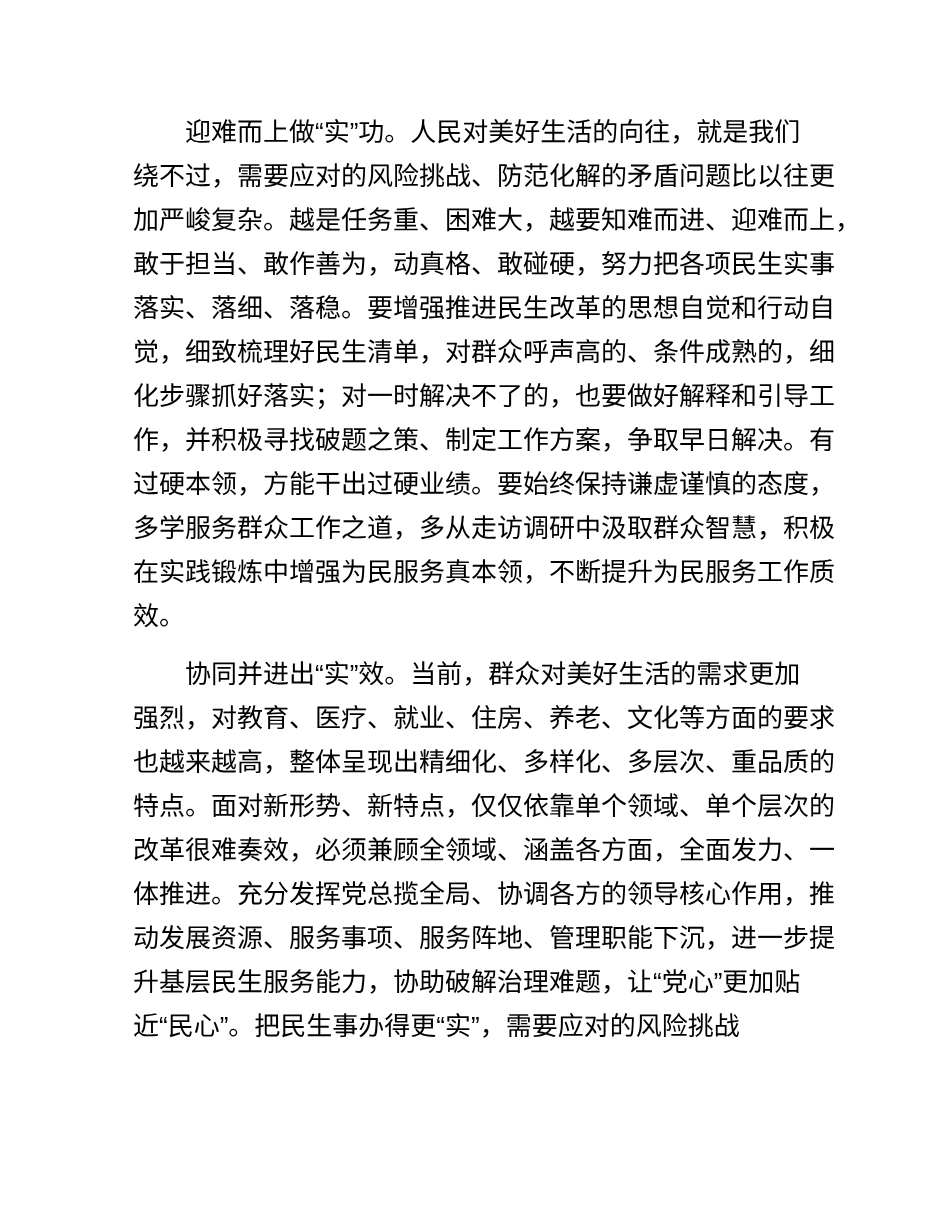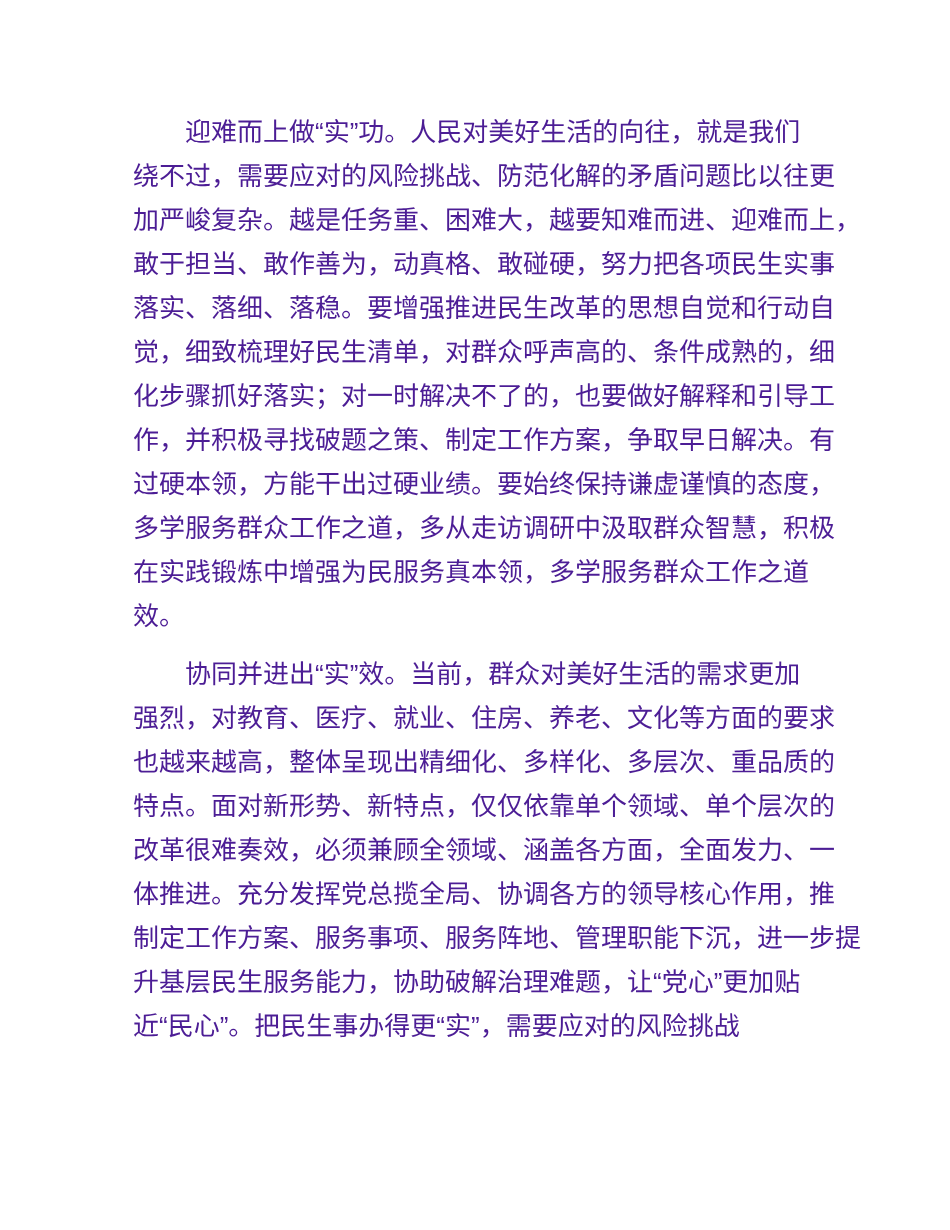--- a/index.html
+++ b/index.html
@@ -27,21 +27,21 @@
     padding: 0;
   }
   .para + .para {
     margin-top: 14px;
   }
   .line {
     font-size: 26px;
     line-height: 44px;
     letter-spacing: 0px;
     white-space: nowrap;
-    color: #4c1d95;
+    color: #000000;
   }
   .line.indent {
     text-indent: 52px;
   }
 </style>
 </head>
 <body>
 
 <div class="page">
   <div class="text-block" id="doc-body">
@@ -49,28 +49,28 @@
         <div class="line indent">迎难而上做“实”功。人民对美好生活的向往，就是我们</div>
         <div class="line">绕不过，需要应对的风险挑战、防范化解的矛盾问题比以往更</div>
         <div class="line">加严峻复杂。越是任务重、困难大，越要知难而进、迎难而上，</div>
         <div class="line">敢于担当、敢作善为，动真格、敢碰硬，努力把各项民生实事</div>
         <div class="line">落实、落细、落稳。要增强推进民生改革的思想自觉和行动自</div>
         <div class="line">觉，细致梳理好民生清单，对群众呼声高的、条件成熟的，细</div>
         <div class="line">化步骤抓好落实；对一时解决不了的，也要做好解释和引导工</div>
         <div class="line">作，并积极寻找破题之策、制定工作方案，争取早日解决。有</div>
         <div class="line">过硬本领，方能干出过硬业绩。要始终保持谦虚谨慎的态度，</div>
         <div class="line">多学服务群众工作之道，多从走访调研中汲取群众智慧，积极</div>
-        <div class="line">在实践锻炼中增强为民服务真本领，多学服务群众工作之道</div>
+        <div class="line">在实践锻炼中增强为民服务真本领，不断提升为民服务工作质</div>
         <div class="line">效。</div>
       </div>
       <div class="para">
         <div class="line indent">协同并进出“实”效。当前，群众对美好生活的需求更加</div>
         <div class="line">强烈，对教育、医疗、就业、住房、养老、文化等方面的要求</div>
         <div class="line">也越来越高，整体呈现出精细化、多样化、多层次、重品质的</div>
         <div class="line">特点。面对新形势、新特点，仅仅依靠单个领域、单个层次的</div>
         <div class="line">改革很难奏效，必须兼顾全领域、涵盖各方面，全面发力、一</div>
         <div class="line">体推进。充分发挥党总揽全局、协调各方的领导核心作用，推</div>
-        <div class="line">制定工作方案、服务事项、服务阵地、管理职能下沉，进一步提</div>
+        <div class="line">动发展资源、服务事项、服务阵地、管理职能下沉，进一步提</div>
         <div class="line">升基层民生服务能力，协助破解治理难题，让“党心”更加贴</div>
         <div class="line">近“民心”。把民生事办得更“实”，需要应对的风险挑战</div>
       </div>
     </div>
 </div>
 
 </body></html>

